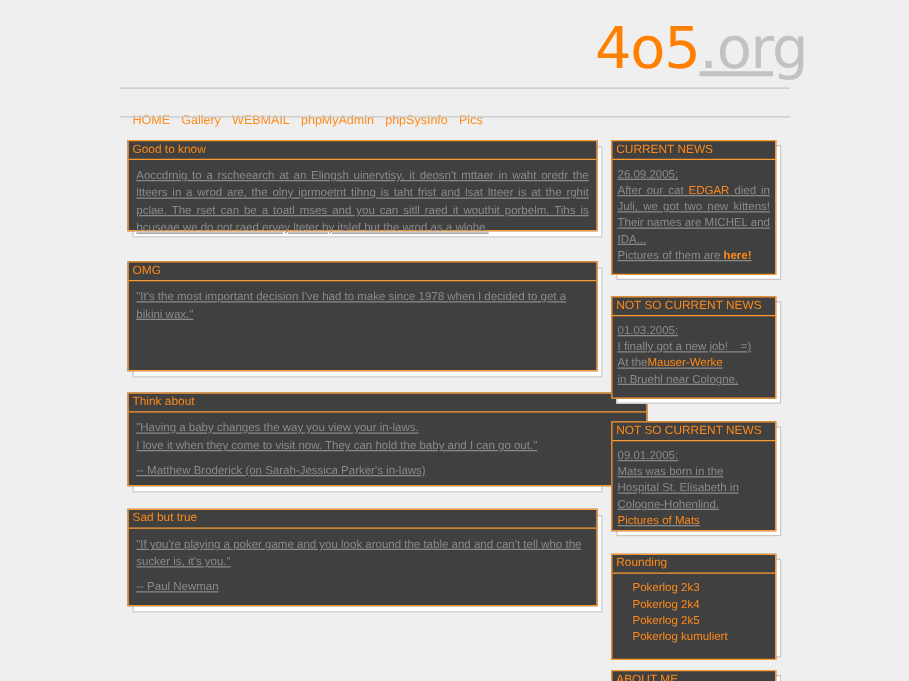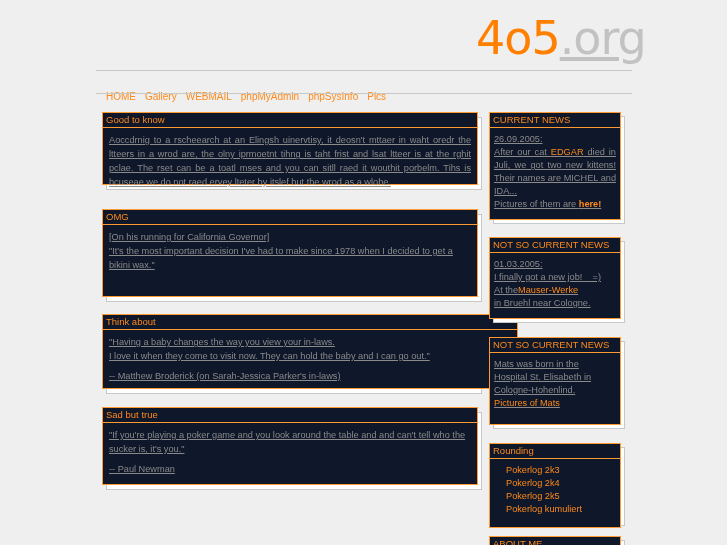--- a/index.html
+++ b/index.html
@@ -14,21 +14,21 @@
     position:absolute; top:12px; left:476px;
     font-size:46px; letter-spacing:-1px; line-height:52px;
     font-family:"DejaVu Sans", sans-serif;
   }
   .logo .l1 { color:#ff8000; }
   .logo .l2 { color:#c2c2c2;text-decoration:underline; }
   .hr { position:absolute; left:96px; width:536px; height:0; border-top:1px solid #c8c8c8; }
   .nav { position:absolute; top:75px; left:106px; font-size:10px;margin-top:16px; }
   .nav a { color:#ff8a1a; text-decoration:none; margin-right:9px; cursor:pointer; }
   .box {
-    position:absolute; background:#0f172a; border:1px solid #ff9a33;
+    position:absolute; background:#404040; border:1px solid #ff9a33;
     box-sizing:border-box;
   }
   .shadow {
     position:absolute; background:#fff; border:1px solid #c8c8c8;
     box-sizing:border-box;
   }
   .box .title {
     color:#ff8a1a; font-size:9.5px; height:15px; line-height:14px;
     padding-left:3px; border-bottom:1px solid #ff9a33; box-sizing:border-box;
   }
@@ -61,21 +61,20 @@
 <div class="shadow" style="left:106px;top:117px;width:376px;height:73px"></div>
 <div class="box" style="left:102px;top:112px;width:376px;height:73px">
   <div class="title">Good to know</div>
   <div class="body j">Aoccdrnig to a rscheearch at an Elingsh uinervtisy, it deosn't mttaer in waht oredr the ltteers in a wrod are, the olny iprmoetnt tihng is taht frist and lsat ltteer is at the rghit pclae. The rset can be a toatl mses and you can sitll raed it wouthit porbelm. Tihs is bcuseae we do not raed ervey lteter by itslef but the wrod as a wlohe.</div>
 </div>
 
 <div class="shadow" style="left:106px;top:214px;width:376px;height:88px"></div>
 <div class="box" style="left:102px;top:209px;width:376px;height:88px">
   <div class="title">OMG</div>
   <div class="body">
-    <p>[On his running for California Governor]</p>
     <p>"It's the most important decision I've had to make since 1978 when I decided to get a bikini wax."</p>
   </div>
 </div>
 
 <div class="shadow" style="left:106px;top:319px;width:376px;height:75px"></div>
 <div class="box" style="left:102px;top:314px;width:416px;height:75px">
   <div class="title">Think about</div>
   <div class="body">
     <p>"Having a baby changes the way you view your in-laws.</p>
     <p>I love it when they come to visit now. They can hold the baby and I can go out."</p>
@@ -110,20 +109,21 @@
     <p style="white-space:pre">I finally got a new job!    =)</p>
     <p><span>At the</span><span class="link">Mauser-Werke</span></p>
     <p>in Bruehl near Cologne.</p>
   </div>
 </div>
 
 <div class="shadow" style="left:493px;top:341px;width:132px;height:88px"></div>
 <div class="box" style="left:489px;top:337px;width:132px;height:88px">
   <div class="title">NOT SO CURRENT NEWS</div>
   <div class="body" style="padding:5px 4px 2px 4px;line-height:13px">
+    <p>09.01.2005:</p>
     <p>Mats was born in the</p>
     <p>Hospital St. Elisabeth in</p>
     <p>Cologne-Hohenlind.</p>
     <p class="link">Pictures of Mats</p>
   </div>
 </div>
 
 <div class="shadow" style="left:493px;top:447px;width:132px;height:79px"></div>
 <div class="box" style="left:489px;top:443px;width:132px;height:85px">
   <div class="title">Rounding</div>

